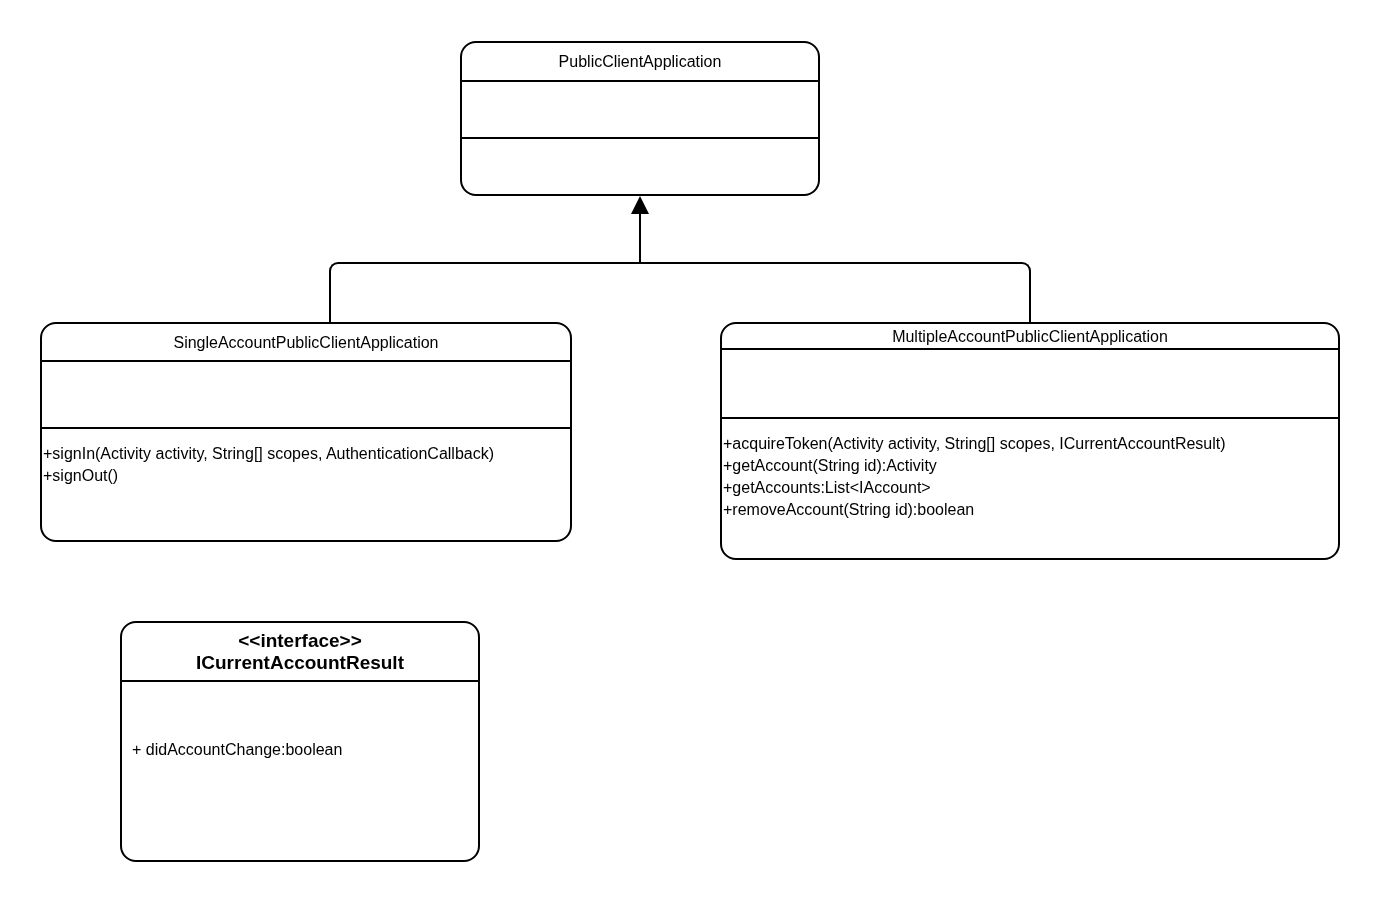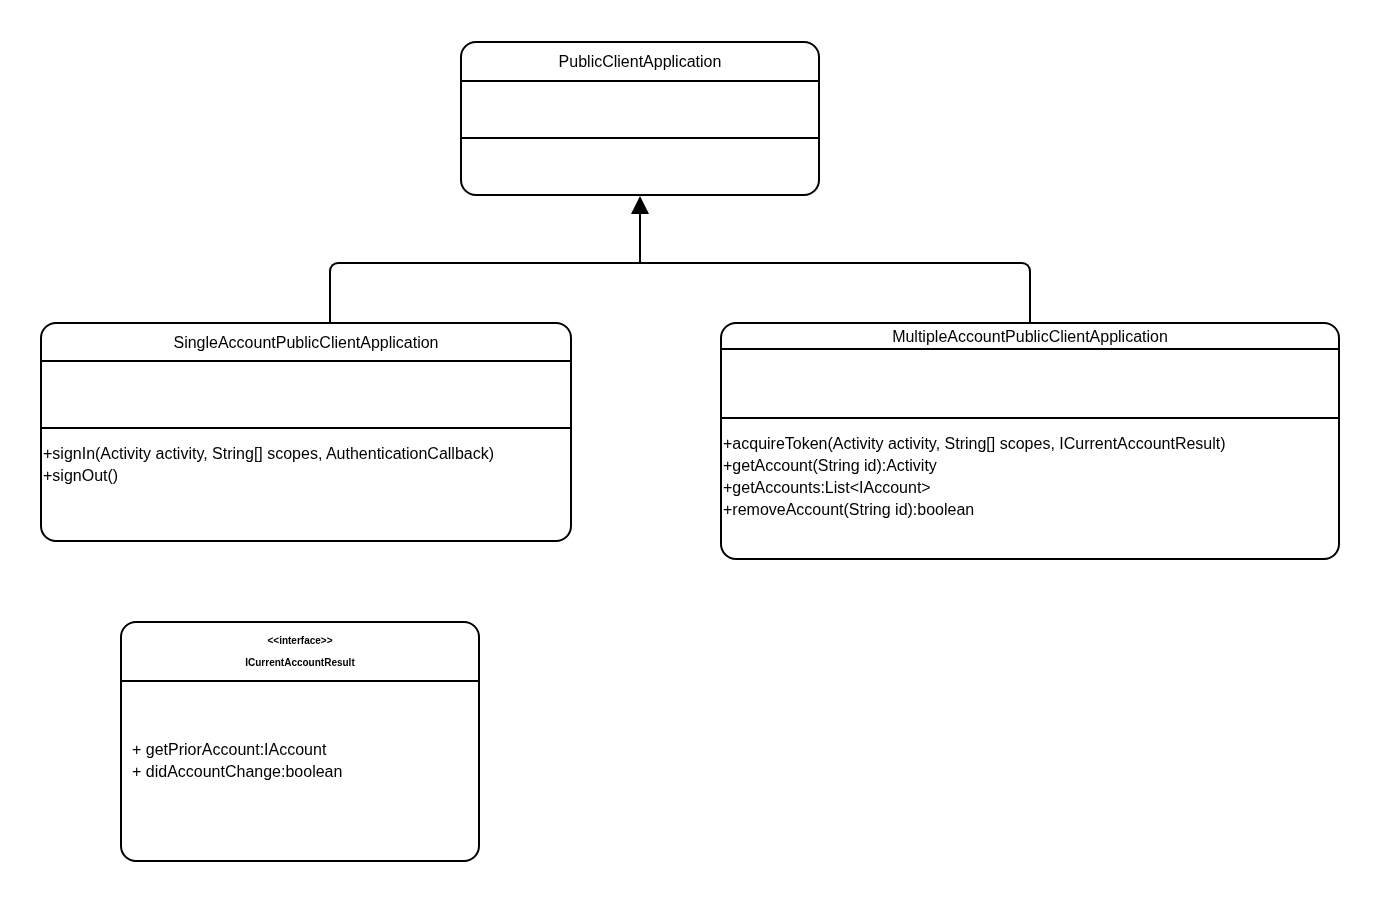--- a/index.html
+++ b/index.html
@@ -41,21 +41,21 @@
     justify-content: center;
     text-align: center;
   }
   .class-name {
     font-size: 16px;
     line-height: 19px;
     white-space: nowrap;
   }
   .iface-stereotype,
   .iface-name {
-    font-size: 10px;
+    font-size: 19px;
     font-weight: bold;
     line-height: 22px;
     white-space: nowrap;
     display: block;
     text-align: right;
   }
   .cmp-members {
     padding: 14px 0 0 1px;
   }
   .member {
@@ -152,18 +152,17 @@
       <span class="member">+removeAccount(String id):boolean</span>
     </div>
   </div>
 
   <div class="uml-box" style="left:120px; top:621px; width:360px; height:241px;">
     <div class="compartment cmp-title" style="height:57px; flex-direction:column; justify-content:center;">
       <span class="iface-stereotype">&lt;&lt;interface&gt;&gt;</span>
       <span class="iface-name">ICurrentAccountResult</span>
     </div>
     <div class="compartment cmp-members" style="flex:1; padding-top:57px; padding-left:10px;">
-      <span class="member">+ getPriorAccount:IAccount</span>
       <span class="member">+ didAccountChange:boolean</span>
     </div>
   </div>
 
 </div>
 
 </body></html>

